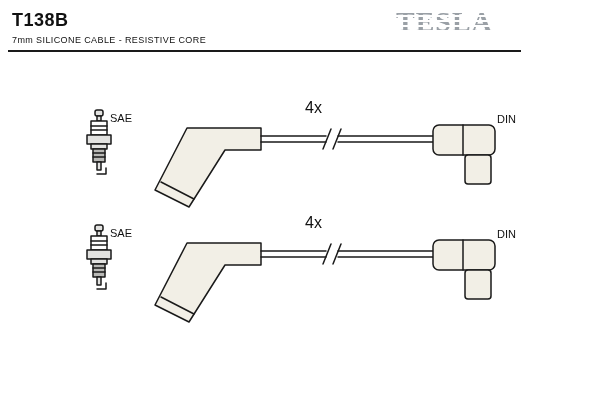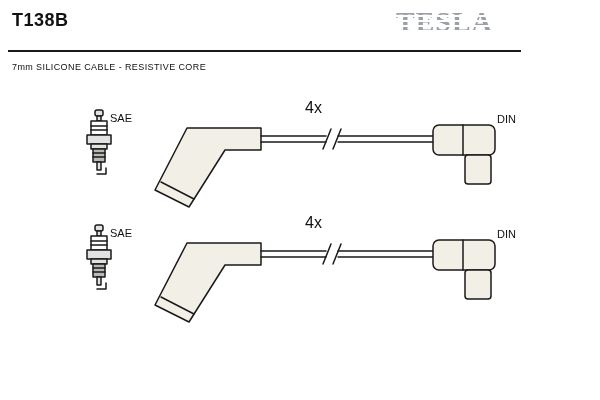--- a/index.html
+++ b/index.html
@@ -1,20 +1,20 @@
 <!DOCTYPE html>
 <html><head>
 <meta charset="utf-8">
 <style>
   html,body{margin:0;padding:0;background:#fff;}
   .page{position:relative;width:521px;height:400px;background:#ffffff;overflow:hidden;
         font-family:"Liberation Sans",sans-serif;color:#111;}
   
   .pn{position:absolute;left:12px;top:10px;font-size:18px;font-weight:bold;letter-spacing:.5px;}
-  .sub{position:absolute;left:12px;top:35px;font-size:9px;letter-spacing:.4px;margin-top:27px;}
+  .sub{position:absolute;left:12px;top:35px;font-size:9px;letter-spacing:.4px;}
   .rule{position:absolute;left:8px;top:50px;width:584px;height:2px;background:#1a1a1a;}
   .brand{position:absolute;left:396px;top:6px;width:110px;height:32px;}
   .brand-text{font-family:"Liberation Serif",serif;font-weight:bold;font-size:28px;
               color:#9aa0a6;letter-spacing:1px;line-height:32px;display:block;}
   .stripe{position:absolute;left:0;width:100%;height:2px;background:#ffffff;}
   .s1{top:9px}.s2{top:14px}.s3{top:19px}.s4{top:24px}
   
   .row{position:absolute;left:0;width:600px;height:125px;margin-left:13px;}
   .row1{top:92px}.row2{top:207px}
   svg line,svg rect,svg polygon,svg path{stroke:#1a1a1a;stroke-width:1.5;

